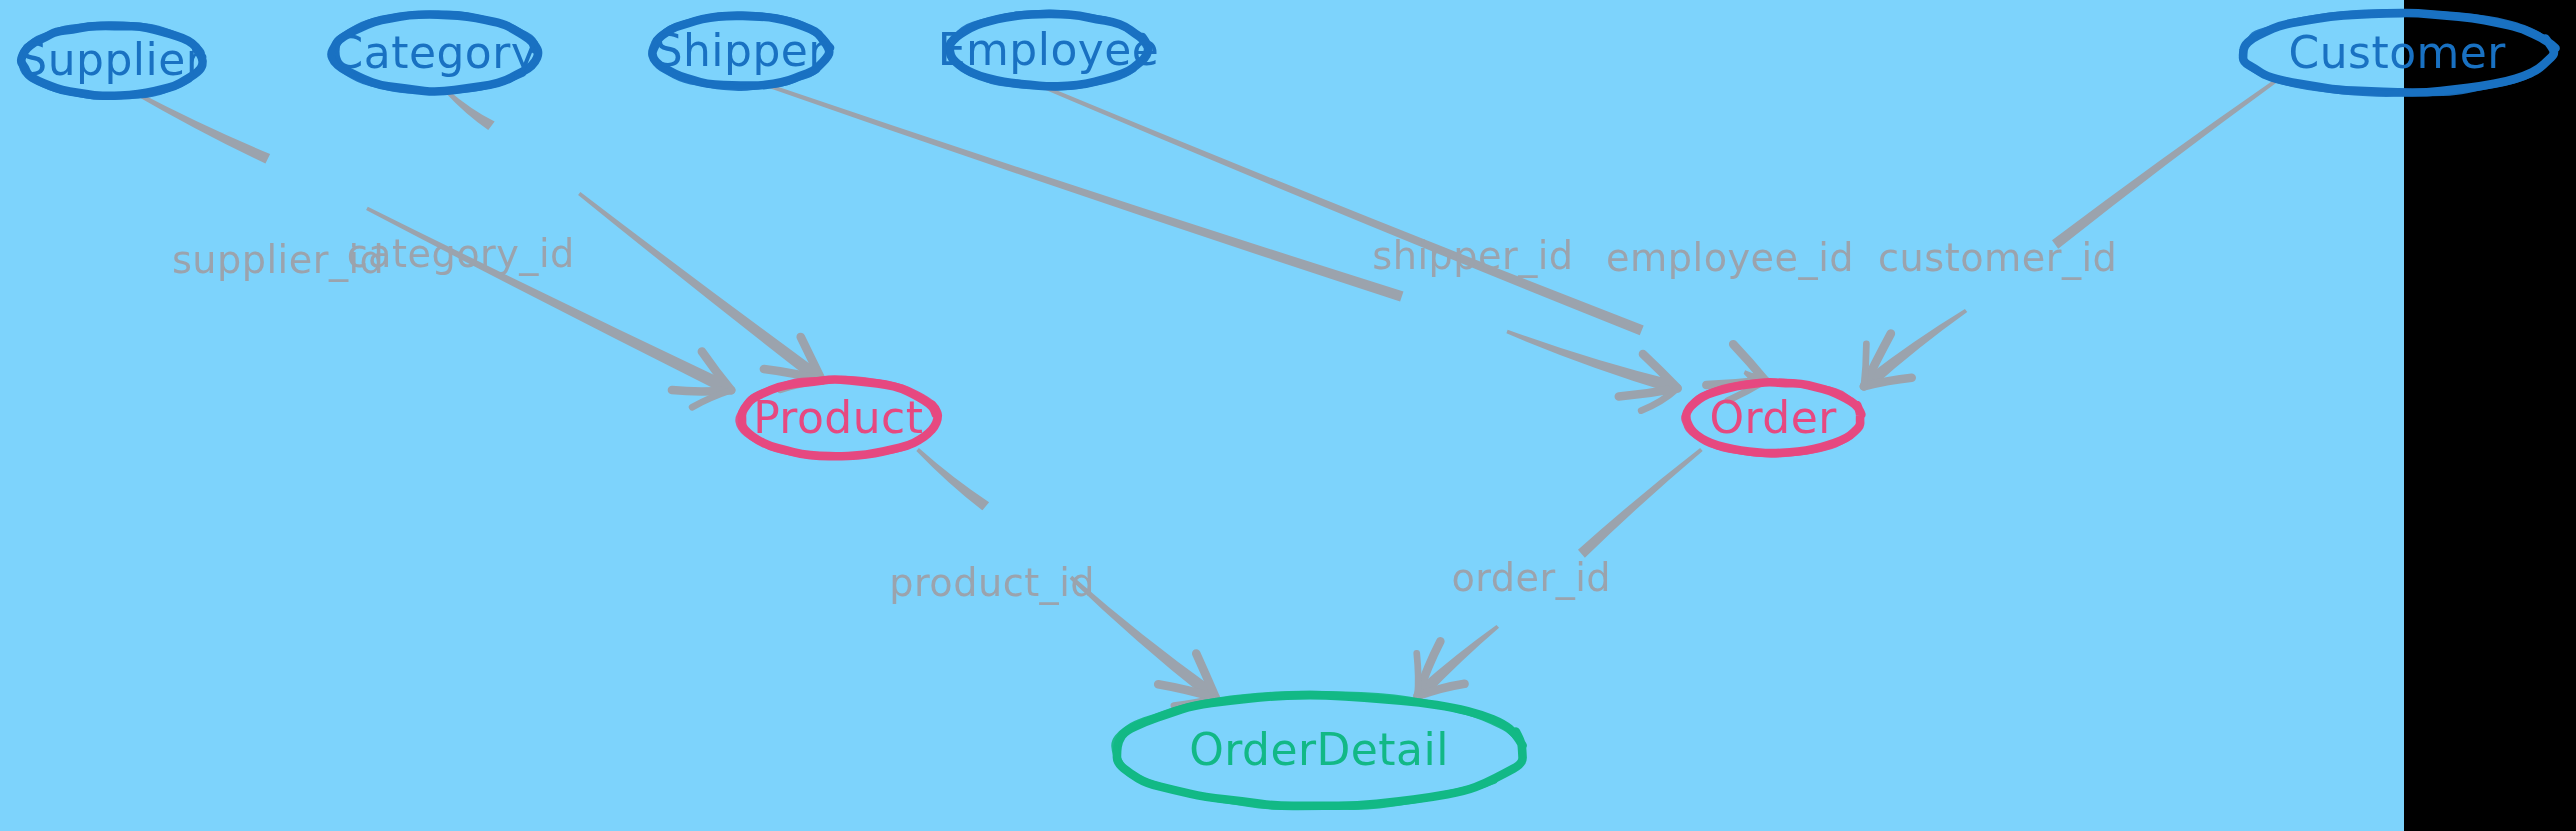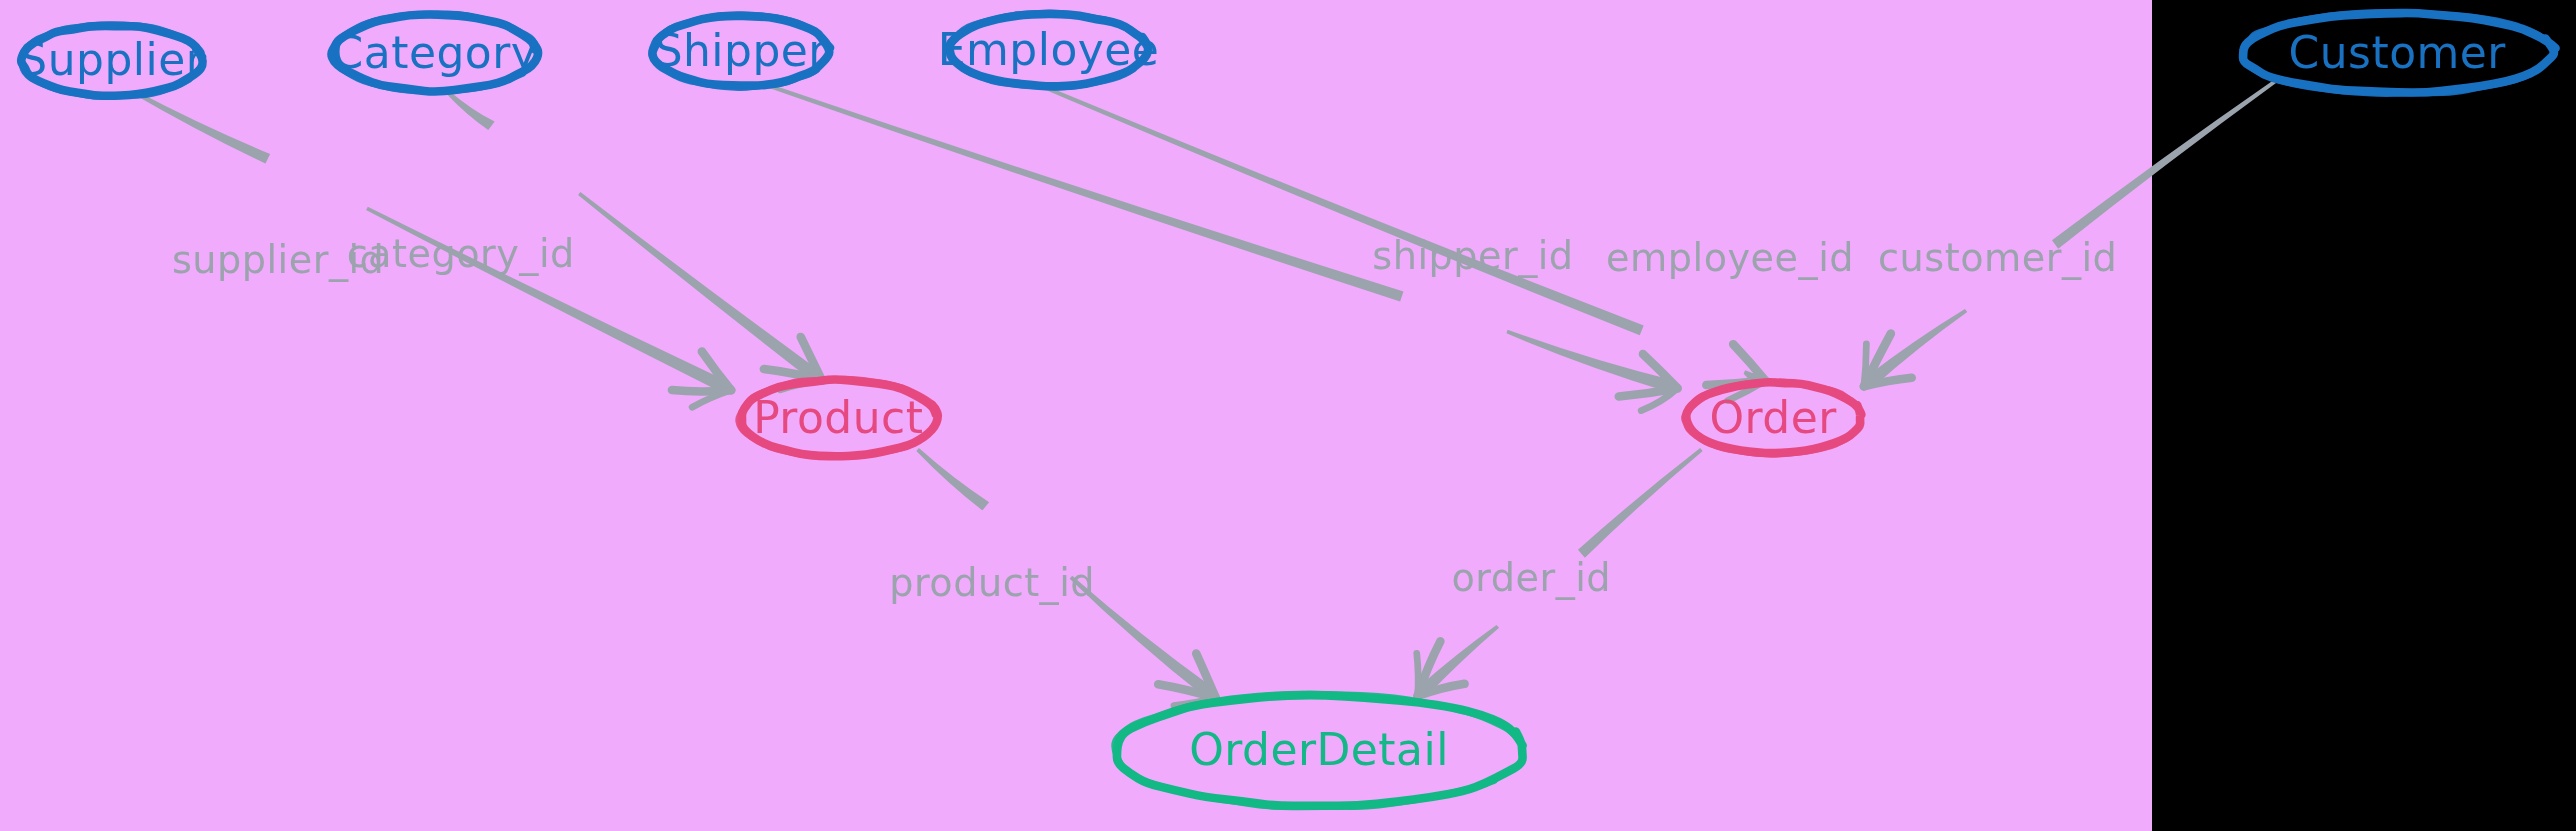--- a/index.html
+++ b/index.html
@@ -8,23 +8,23 @@
     background: #000000;
   }
   body {
     width: 2576px;
     height: 832px;
     overflow: hidden;
     font-family: "DejaVu Sans", sans-serif;
   }
   #diagram-root {
     position: relative;
-    width: 2152px;
+    width: 2404px;
     height: 832px;
-    background: #f0abfc;
+    background: #7dd3fc;
   }
   svg#er-canvas {
     position: absolute;
     left: 0;
     top: 0;
     width: 2576px;
     height: 832px;
     display: block;
   }
   .node-ellipse {

